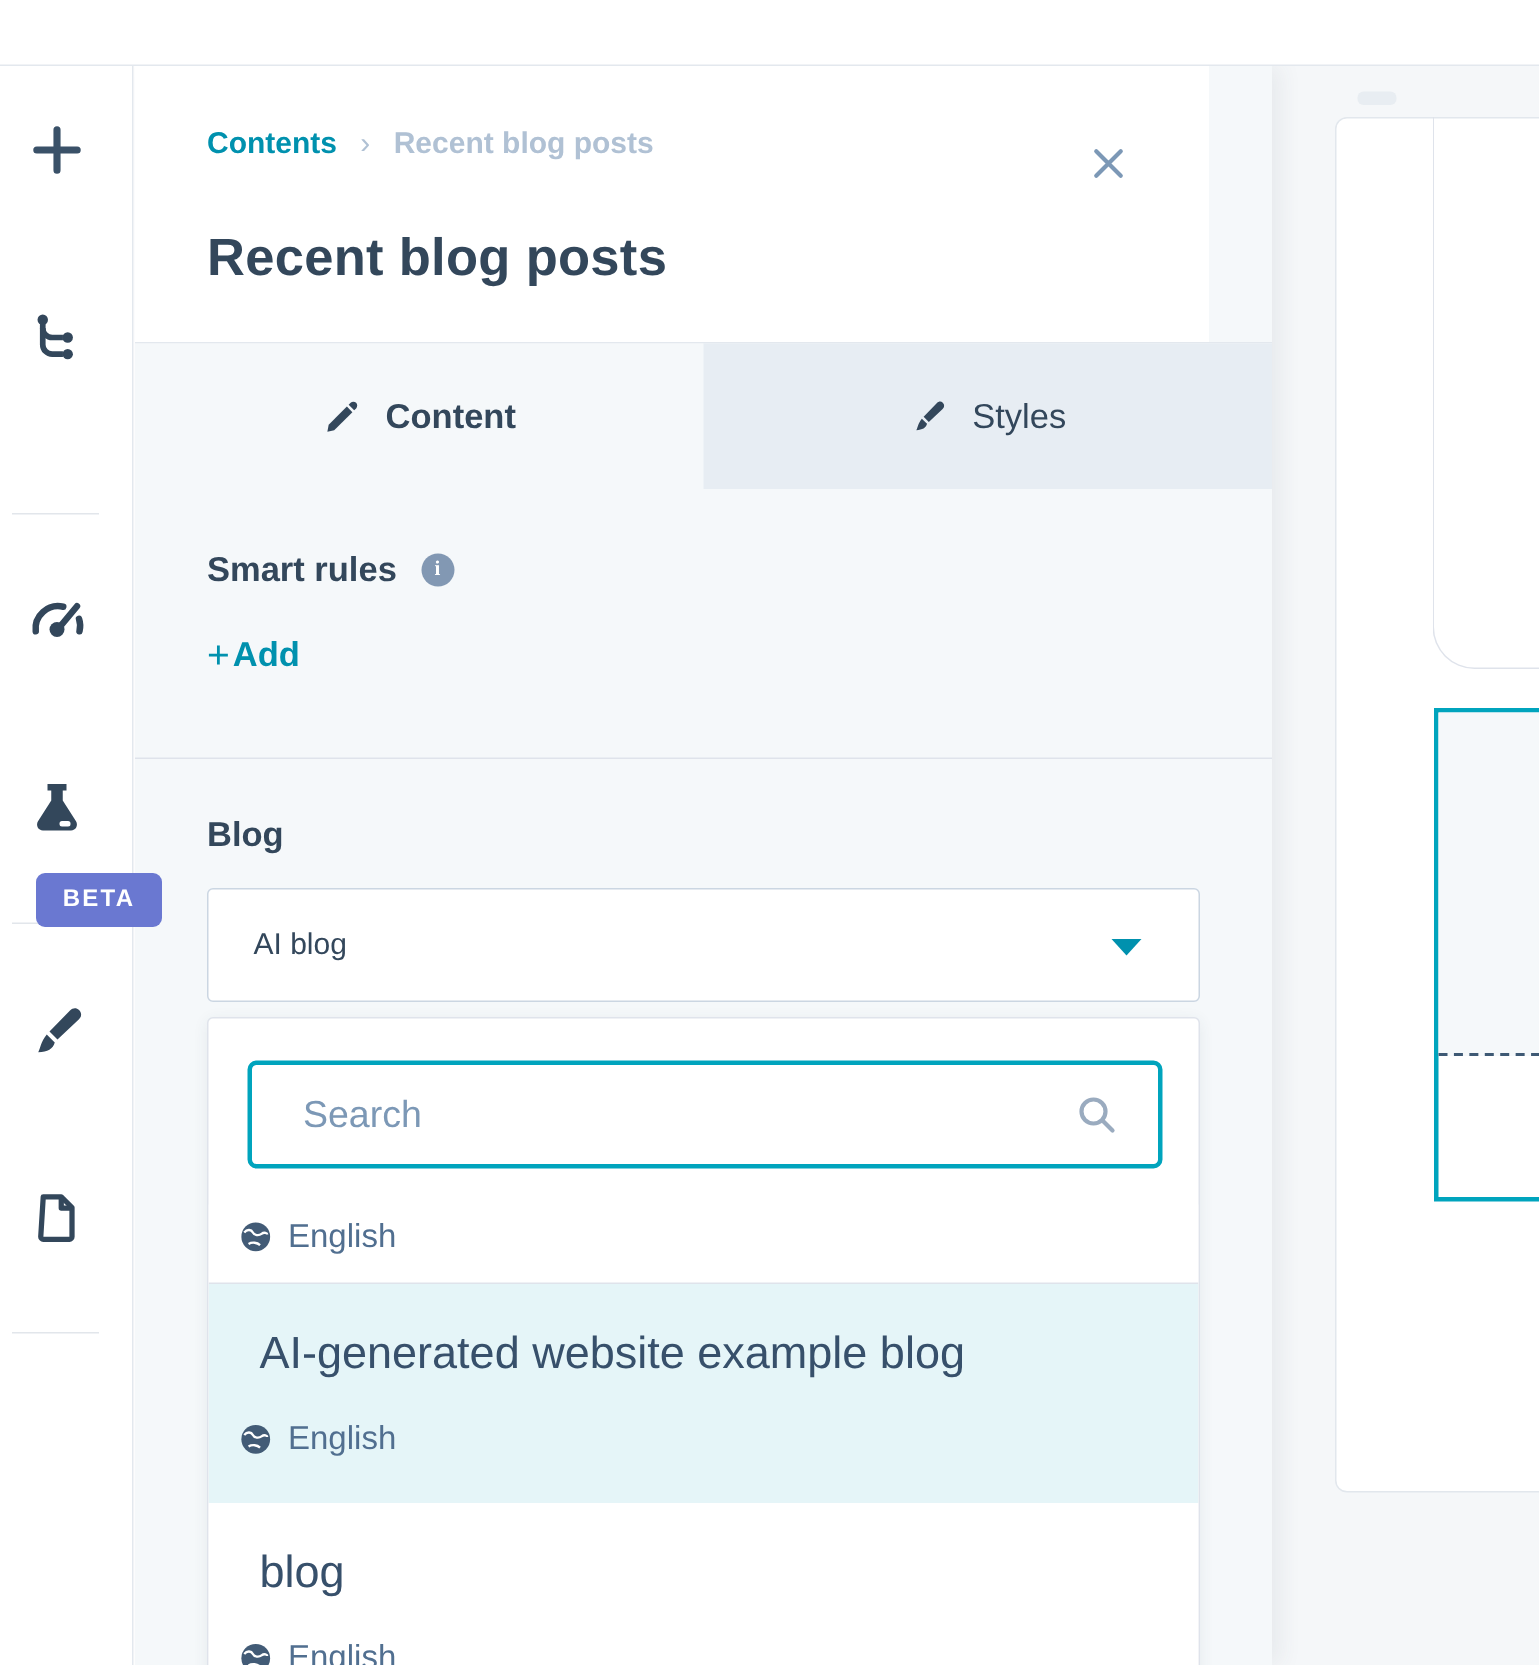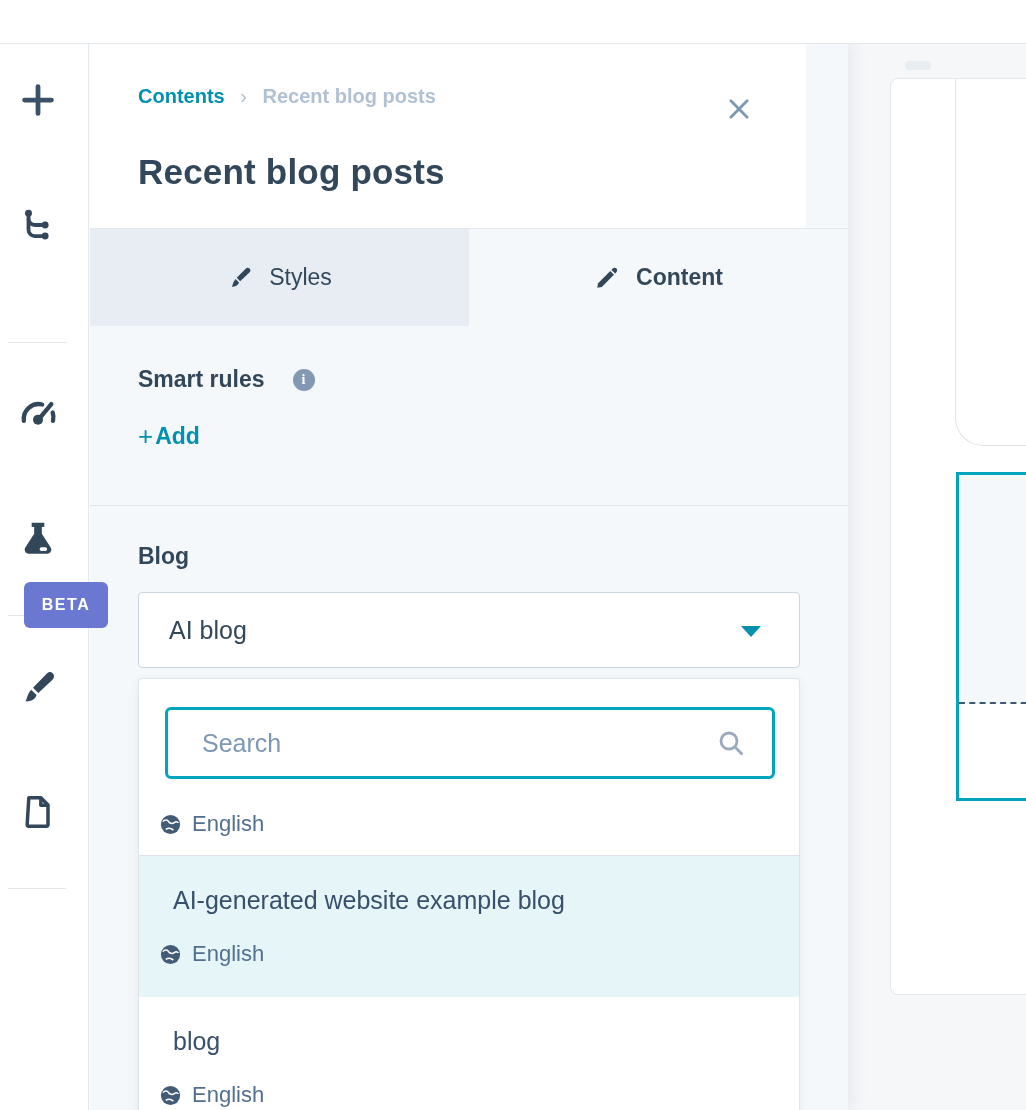--- a/index.html
+++ b/index.html
@@ -8,60 +8,60 @@
   #screen { position:relative; width:1026px; height:1110px; background:#fff; overflow:hidden; }
 
   
   .topbar { position:absolute; left:0; top:0; width:1026px; height:44px; background:#fff; border-bottom:1px solid #e3e8ee; z-index:30; }
 
   
   .sidebar { position:absolute; left:0; top:44px; width:89px; height:1066px; background:#fff; border-right:1px solid #e3e8ee; z-index:25; }
   .side-icon { position:absolute; left:18px; width:40px; height:40px; display:flex; align-items:center; justify-content:center; cursor:pointer; }
   .side-icon svg { display:block; }
   .side-divider { position:absolute; left:8px; width:58px; border-top:1px solid #e2e6eb; }
-  .beta-badge { position:absolute; left:24px; top:582px; width:84px; height:46px; background:#6a78d1; color:#fff; border-radius:6px; font-size:16px; font-weight:bold; letter-spacing:1.5px; display:flex; align-items:center; justify-content:center; z-index:40; }
+  .beta-badge { position:absolute; left:24px; top:582px; width:84px; height:36px; background:#6a78d1; color:#fff; border-radius:6px; font-size:16px; font-weight:bold; letter-spacing:1.5px; display:flex; align-items:center; justify-content:center; z-index:40; }
 
   
   .panel { position:absolute; left:90px; top:44px; width:758px; height:1066px; background:#f5f8fa; box-shadow:6px 0 14px rgba(51,71,91,.07); z-index:20; }
   .panel-header { position:absolute; left:0; top:0; width:716px; height:184px; background:#fff; }
   .breadcrumb { position:absolute; left:48px; top:41px; font-size:20px; font-weight:bold; }
   .breadcrumb .root { color:#0091ae; cursor:pointer; }
   .breadcrumb .sep { color:#b0c1d4; margin:0 10px; font-weight:normal; }
   .breadcrumb .current { color:#b0c1d4; }
   .close-btn { position:absolute; right:52px; top:50px; width:30px; height:30px; cursor:pointer; display:flex; align-items:center; justify-content:center; }
   .page-title { position:absolute; left:48px; top:108px; font-size:35px; font-weight:bold; color:#33475b; letter-spacing:.2px; }
 
   
   .tabs { position:absolute; left:0; top:184px; width:758px; height:97px; display:flex; border-top:1px solid #e3e8ee; }
   .tab { width:379px; height:97px; display:flex; align-items:center; justify-content:center; gap:16px; font-size:23px; color:#33475b; cursor:pointer; }
   .tab.active { background:#f5f8fa; font-weight:bold; }
   .tab.inactive { background:#e7edf3; font-weight:normal; }
 
   
   .smart-section { position:absolute; left:0; top:281px; width:758px; height:181px; border-bottom:1px solid #dfe3eb; }
-  .smart-label-row { position:absolute; left:48px; top:41px; display:flex; align-items:center; gap:28px; }
+  .smart-label-row { position:absolute; left:48px; top:41px; display:flex; align-items:center; gap:16px; }
   .smart-label { font-size:23px; font-weight:bold; color:#33475b; }
   .info-icon { width:22px; height:22px; border-radius:50%; background:#8298b3; color:#fff; font-size:14px; font-weight:bold; display:flex; align-items:center; justify-content:center; font-family:"Liberation Serif", serif; cursor:pointer; }
   .add-link { position:absolute; left:48px; top:98px; font-size:23px; font-weight:bold; color:#0091ae; cursor:pointer; display:flex; align-items:center; }
   .add-link .plus { font-weight:normal; font-size:26px; margin-right:2px; line-height:23px; }
 
   
   .blog-label { position:absolute; left:48px; top:499px; font-size:23px; font-weight:bold; color:#33475b; }
   .select-box { position:absolute; left:48px; top:548px; width:662px; height:76px; background:#fff; border:1px solid #cbd6e2; border-radius:4px; display:flex; align-items:center; cursor:pointer; }
-  .select-value { margin-left:30px; font-size:25px; color:#33475b; }
+  .select-value { margin-left:30px; font-size:20px; color:#33475b; }
   .select-caret { position:absolute; right:36px; top:31px; }
 
   
   .dropdown { position:absolute; left:48px; top:634px; width:662px; height:560px; background:#fff; border:1px solid #dfe3eb; border-radius:4px; box-shadow:0 2px 10px rgba(51,71,91,.08); overflow:hidden; }
   .search-wrap { position:relative; margin:28px 26px 24px 26px; }
   .search-input { width:610px; height:72px; border:3px solid #00a4bd; border-radius:6px; background:#fff; font-family:"Liberation Sans", sans-serif; font-size:25px; color:#33475b; padding:0 66px 0 34px; outline:none; }
   .search-input::placeholder { color:#7c98b6; opacity:1; }
   .search-icon { position:absolute; right:26px; top:20px; cursor:pointer; }
   .opt { cursor:pointer; }
-  .opt .opt-title { font-size:25px; color:#37506b; padding:0 0 0 34px; }
+  .opt .opt-title { font-size:30px; color:#37506b; padding:0 0 0 34px; }
   .lang-row { display:flex; align-items:center; gap:10px; padding-left:20px; }
   .lang-row .lang-text { font-size:22px; color:#516f90; }
   .opt-partial { padding:8px 0 18px 0; border-bottom:1px solid #dfe3eb; background:#fff; }
   .opt-highlight { background:#e5f5f8; padding:30px 0 30px 0; }
   .opt-highlight .opt-title { margin-bottom:26px; }
   .opt-plain { background:#fff; padding:30px 0 30px 0; }
   .opt-plain .opt-title { margin-bottom:26px; }
 
   
   .preview-backdrop { position:absolute; left:848px; top:44px; width:178px; height:1066px; background:#f5f7f9; z-index:5; }
@@ -144,33 +144,33 @@
       </div>
       <div class="close-btn">
         <svg width="28" height="28" viewBox="0 0 24 24">
             <path d="M5 5l14 14M19 5L5 19" stroke="#7c98b6" stroke-width="2.4" stroke-linecap="round"></path>
           </svg>
       </div>
       <div class="page-title">Recent blog posts</div>
     </div>
 
     <div class="tabs">
+      <div class="tab active">
+        <svg width="26" height="26" viewBox="0 0 24 24">
+          <path d="M3.8 16.8L3 21l4.2-.8L18.4 9 15 5.6z" fill="#33475b"></path>
+          <path d="M16.1 4.5l3.4 3.4 1.2-1.2c.9-.9.9-2.5 0-3.4-.9-.9-2.5-.9-3.4 0z" fill="#33475b"></path>
+        </svg>
+        <span>Content</span>
+      </div>
       <div class="tab inactive">
         <svg width="26" height="26" viewBox="0 0 24 24">
           <path d="M20.8 3.2c1.2 1.2 1.1 2.7-.1 3.8l-8.5 8-3.2-3.2 8.2-8.4c1.1-1.1 2.5-1.3 3.6-.2z" fill="#33475b"></path>
           <path d="M7.9 13l3.2 3.2c-.7 2.5-2.8 3.8-6.6 3.9.9-1.7 1-4.2 3.4-7.1z" fill="#33475b"></path>
         </svg>
         <span>Styles</span>
-      </div>
-      <div class="tab active">
-        <svg width="26" height="26" viewBox="0 0 24 24">
-          <path d="M3.8 16.8L3 21l4.2-.8L18.4 9 15 5.6z" fill="#33475b"></path>
-          <path d="M16.1 4.5l3.4 3.4 1.2-1.2c.9-.9.9-2.5 0-3.4-.9-.9-2.5-.9-3.4 0z" fill="#33475b"></path>
-        </svg>
-        <span>Content</span>
       </div>
     </div>
 
     <div class="smart-section">
       <div class="smart-label-row">
         <span class="smart-label">Smart rules</span>
         <span class="info-icon">i</span>
       </div>
       <div class="add-link">
         <span class="plus">+</span>

